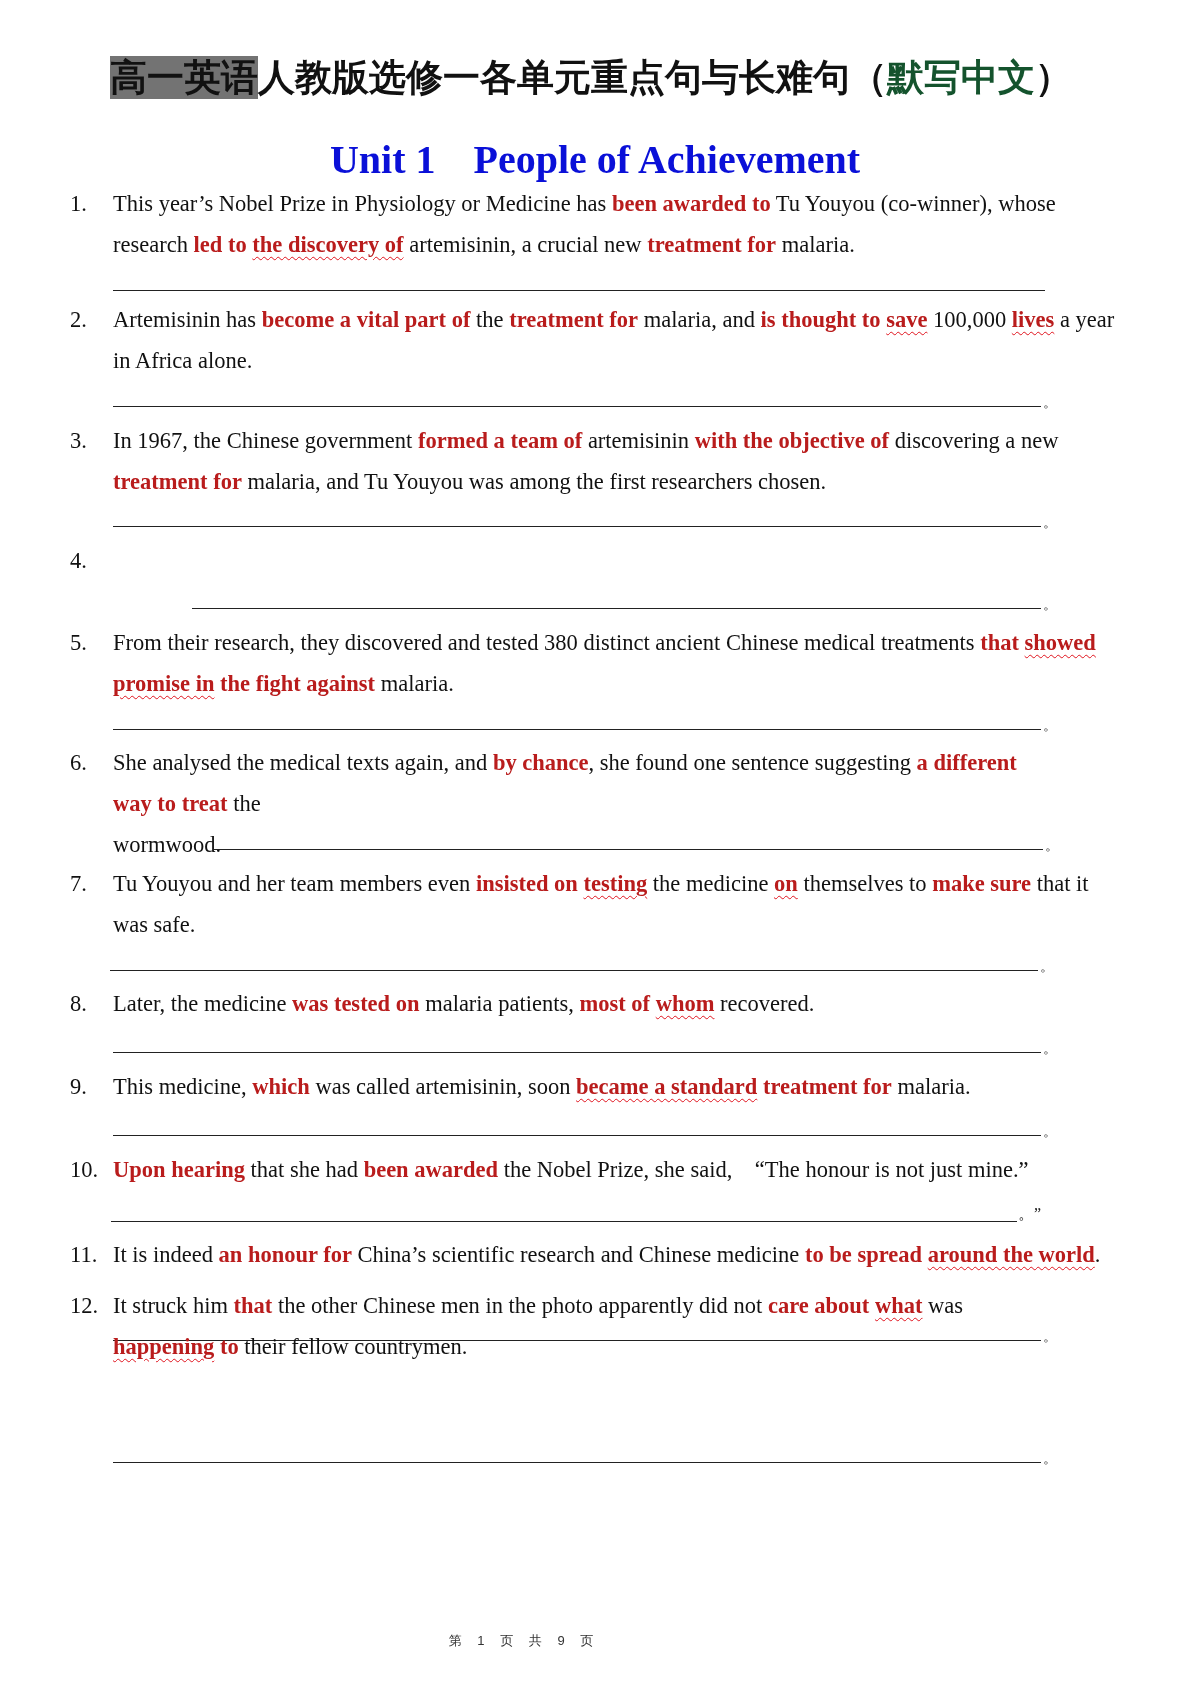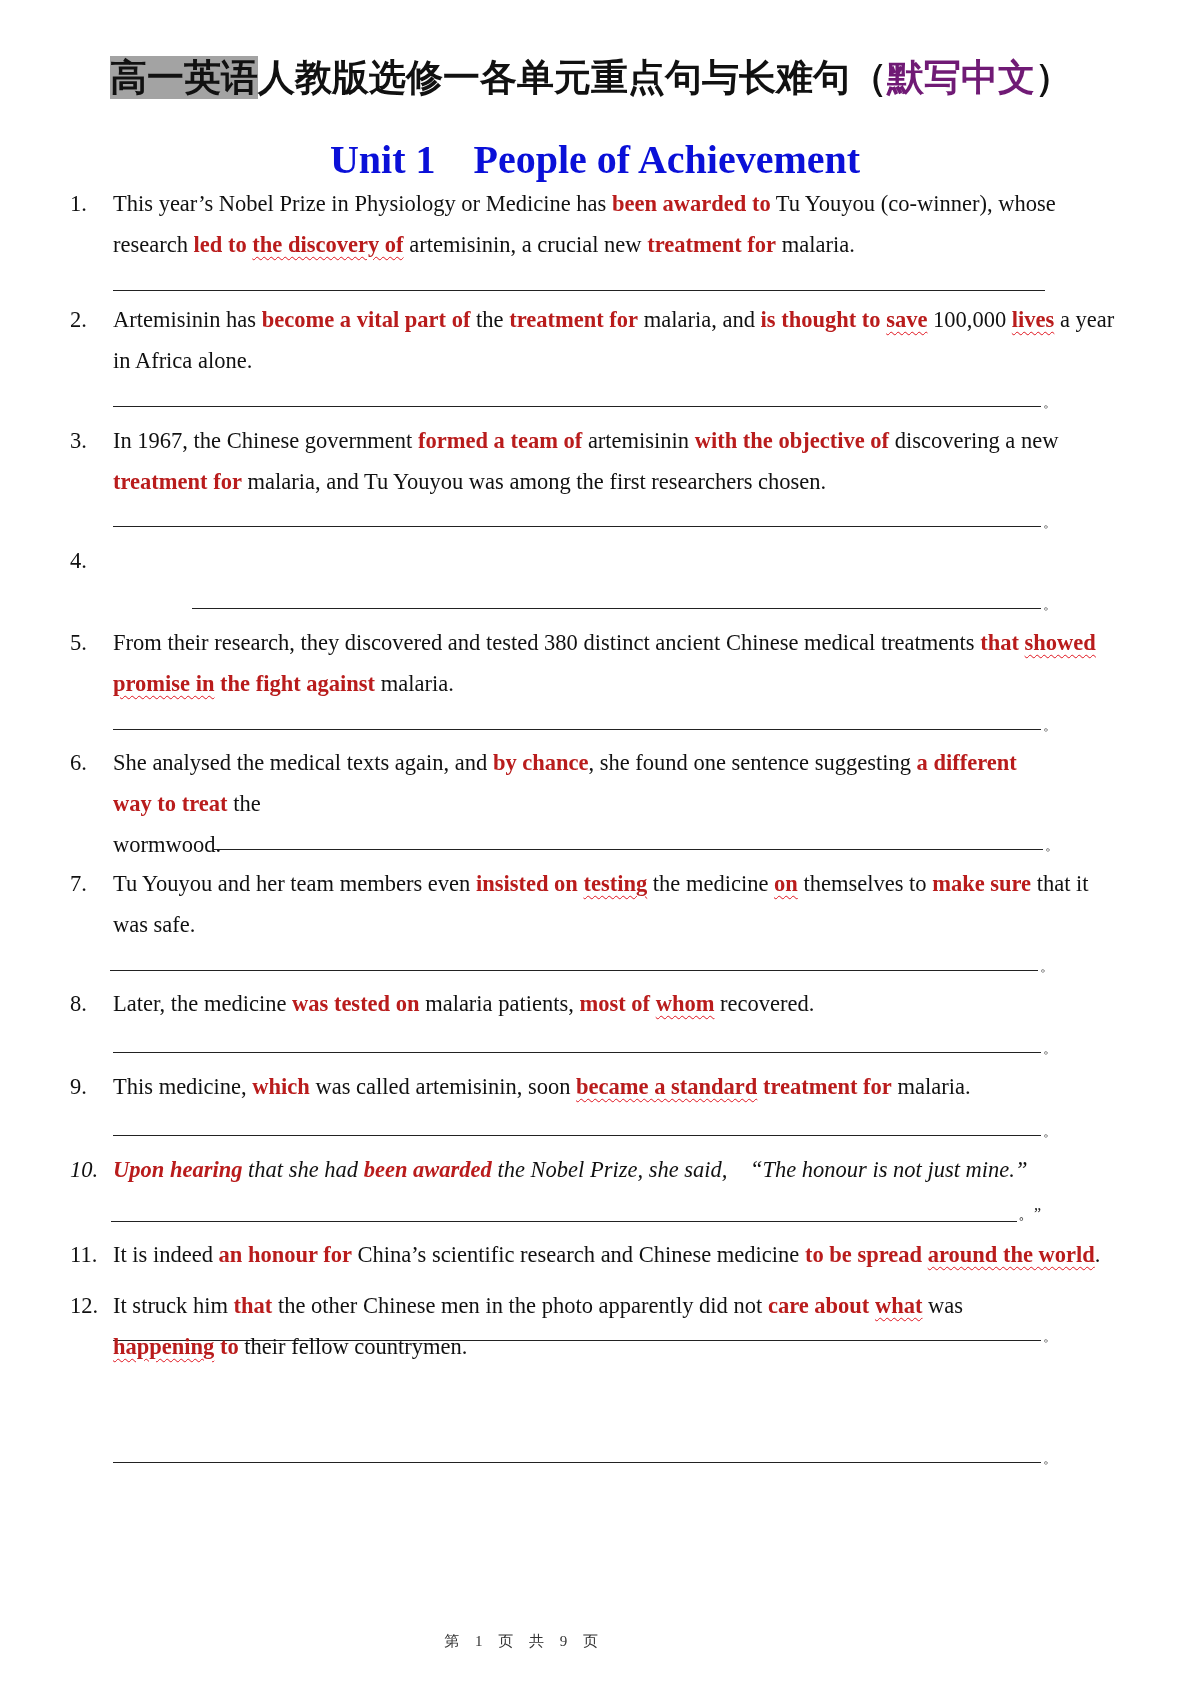--- a/index.html
+++ b/index.html
@@ -1,35 +1,35 @@
 <!DOCTYPE html>
 <html><head>
 <meta charset="utf-8">
 <style>
   html, body { margin: 0; padding: 0; background: #ffffff; }
   body { width: 1190px; height: 1682px; position: relative; overflow: hidden;
          font-family: "Liberation Serif", "DejaVu Serif", serif; color: #111; }
   .title { position: absolute; top: 52px; left: 110px; width: 1040px; white-space: nowrap;
            font-family: "DejaVu Sans", "Liberation Sans", sans-serif; font-weight: bold;
            font-size: 37px; letter-spacing: 0px; line-height: 52px; }
-  .title .hl { background: #a3a3a3; }
-  .title .red { color: #701a75; }
+  .title .hl { background: #737373; }
+  .title .red { color: #14532d; }
   .unit { position: absolute; top: 134px; left: 0; width: 1190px; text-align: center;
           font-family: "Liberation Serif", serif; font-weight: bold; font-size: 40px;
           color: #0a10d8; line-height: 52px; }
   .unit .gap { display: inline-block; width: 38px; }
   .item { position: absolute; left: 70px; width: 1050px; font-size: 22.5px; line-height: 41px; }
   .item .num { position: absolute; left: 0; top: 0; }
   .item .text { margin-left: 43px; }
   .r { color: #b91c1c; font-weight: bold; }
   .w { text-decoration: underline wavy #e0141e; text-decoration-thickness: 1px; text-underline-offset: 4px; }
   .line { position: absolute; height: 0; border-top: 1.5px solid #222; }
   .circ { position: absolute; font-size: 14px; color: #222; }
   .footer { position: absolute; top: 1632px; left: 0; width: 1048px; text-align: center;
-            font-family: Liberation Serif, serif; font-size: 15px; color: #333; letter-spacing: 6px; }
+            font-family: Liberation Sans, sans-serif; font-size: 13px; color: #333; letter-spacing: 6px; }
 </style>
 </head>
 <body>
 
 <div class="title">
   <span class="hl">高一英语</span><span>人教版选修一各单元重点句与长难句（</span><span class="red">默写中文</span><span>）</span>
 </div>
 
 <div class="unit">
   <span>Unit 1</span><span class="gap"></span><span>People of Achievement</span>
@@ -90,21 +90,21 @@
 <div class="line" style="top:1052px; left:113px; width:928px;"></div>
 <span class="circ" style="top:1040px; left:1043px;">。</span>
 
 <div class="item" style="top:1066px;">
   <span class="num">9.</span>
   <div class="text"><span>This medicine, </span><span class="r">which</span><span> was called artemisinin, soon </span><span class="r w">became a standard</span><span class="r"> treatment for</span><span> malaria.</span></div>
 </div>
 <div class="line" style="top:1135px; left:113px; width:928px;"></div>
 <span class="circ" style="top:1123px; left:1043px;">。</span>
 
-<div class="item" style="top:1149px;font-style:italic;">
+<div class="item" style="top:1149px;">
   <span class="num">10.</span>
   <div class="text"><span class="r">Upon hearing</span><span> that she had </span><span class="r">been awarded</span><span> the Nobel Prize, she said,　“The honour is not just mine.”</span></div>
 </div>
 <div class="line" style="top:1221px; left:111px; width:906px;"></div>
 <span class="circ" style="top:1204px; left:1018px; font-size:16px;">。”</span>
 
 <div class="item" style="top:1234px;">
   <span class="num">11.</span>
   <div class="text"><span>It is indeed </span><span class="r">an honour for</span><span> China’s scientific research and Chinese medicine </span><span class="r">to be spread </span><span class="r w">around the world</span><span>.</span></div>
 </div>

